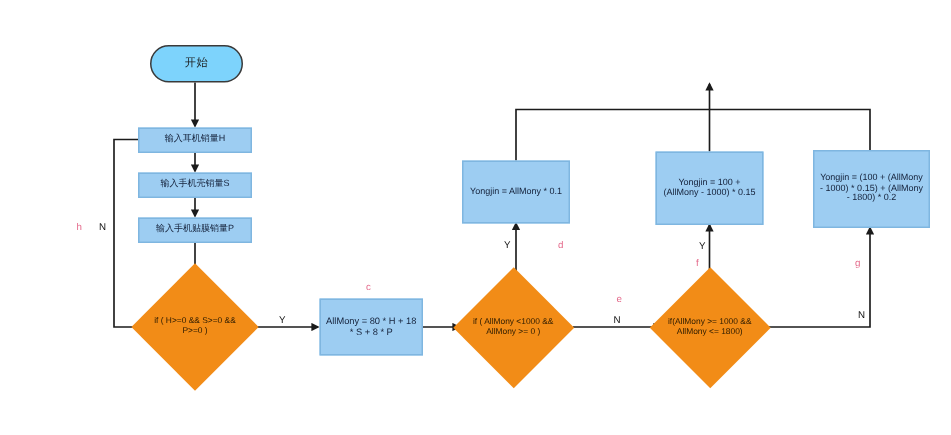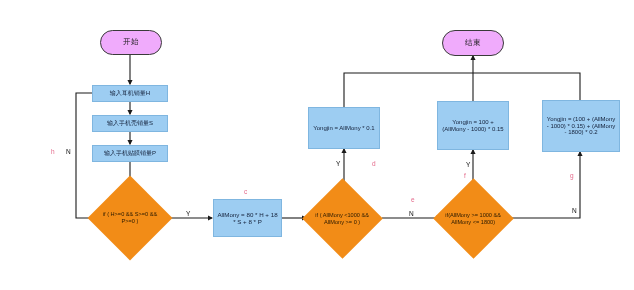--- a/index.html
+++ b/index.html
@@ -16,21 +16,21 @@
     box-sizing:border-box;
     display:flex;align-items:center;justify-content:center;
     text-align:center;
     line-height:1.15;
     color:#1b1b1b;
     z-index:3;
   }
   .terminator{
     border:1px solid #3a3a3a;
     border-radius:16px;
-    background:#f0abfc;
+    background:#7dd3fc;
     font-size:7.5px;
     letter-spacing:.4px;
   }
   .process{
     background:#9dcdf2;
     border:1px solid #7fb6e0;
     font-size:6px;
     color:#14213a;
     padding:1px 2px;
   }
@@ -111,23 +111,20 @@
       <path d="M473,101 L473,73"></path>
 
       <path d="M473,73 L473,56" marker-end="url(#arrow)"></path>
     </g>
   </svg>
 
   <div class="node terminator" style="left:100px;top:30px;width:62px;height:25px;">
     <span>开始</span>
   </div>
 
-  <div class="node terminator" style="left:442px;top:30px;width:62px;height:26px;">
-    <span>结束</span>
-  </div>
 
   <div class="node process" style="left:92px;top:85px;width:76px;height:17px;">
     <span>输入耳机销量H</span>
   </div>
 
   <div class="node process" style="left:92px;top:115px;width:76px;height:17px;">
     <span>输入手机壳销量S</span>
   </div>
 
   <div class="node process" style="left:92px;top:145px;width:76px;height:17px;">

